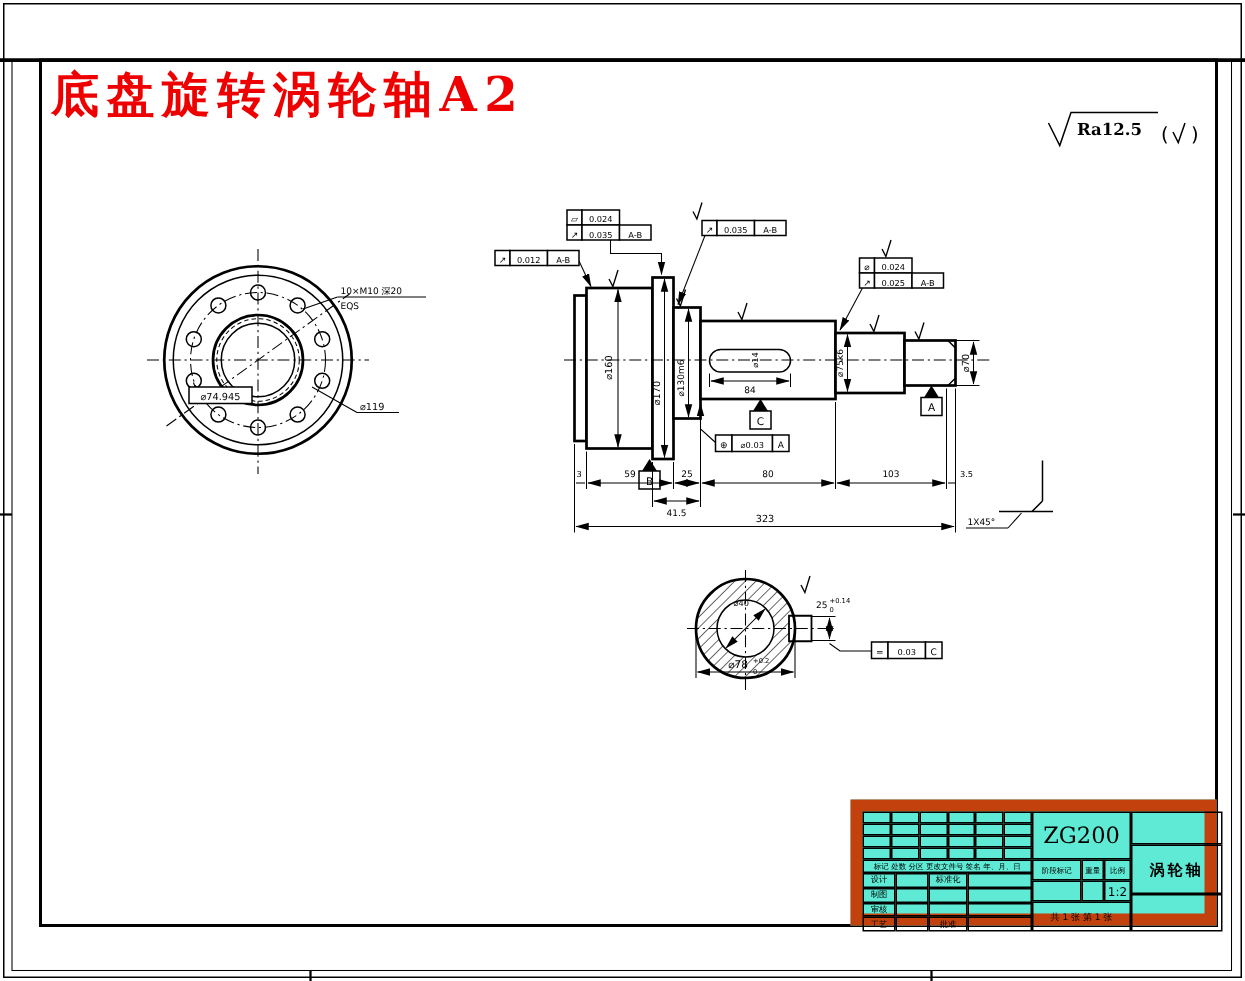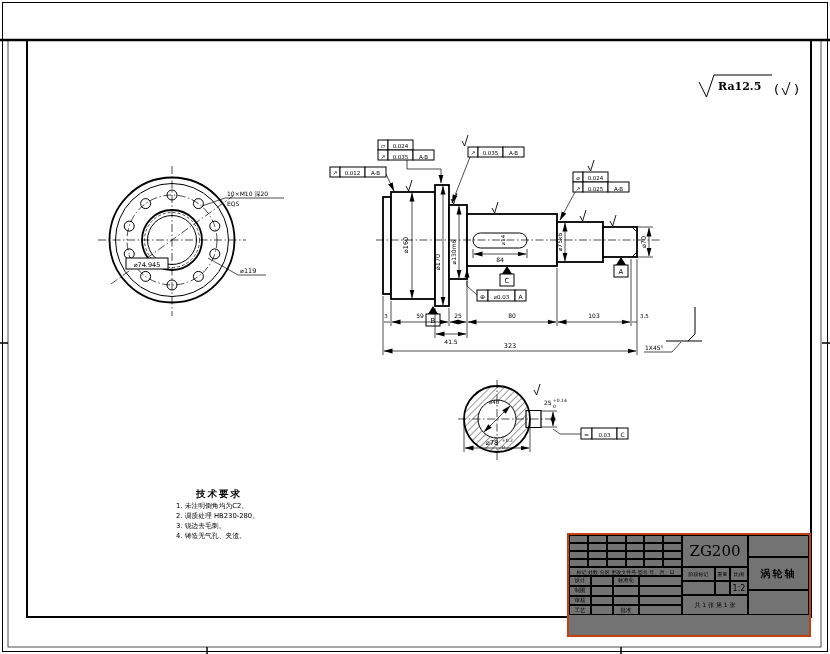--- a/index.html
+++ b/index.html
@@ -20,22 +20,22 @@
   .d55{font-size:5.5px}
   .d45{font-size:4.5px}
   .d7{font-size:7px}
   .ra{font-size:11px;font-weight:bold;font-family:"DejaVu Serif",serif}
   .rp{font-size:13px}
   .main-title{position:absolute;left:34px;top:42px;color:#ee0000;font-weight:bold;
       font-size:32px;letter-spacing:5px;font-family:"DejaVu Serif",serif;white-space:nowrap;}
   .techreq{position:absolute;left:176px;top:488px;width:150px;color:#000;}
   .techreq .hd{font-size:9.5px;font-weight:bold;margin-left:20px;letter-spacing:2px;}
   .techreq .it{font-size:6.8px;line-height:10px;white-space:nowrap;}
-  .tb{position:absolute;left:567px;top:533px;width:244px;height:104px;border:2px solid #c2410c;
-      box-sizing:border-box;background:#737373;}
+  .tb{position:absolute;left:567px;top:533px;width:244px;height:84px;border:8px solid #c2410c;
+      box-sizing:border-box;background:#5eead4;}
   .tb .abs{position:absolute;box-sizing:border-box;}
   .c{border:1px solid #000;box-sizing:border-box;display:flex;align-items:center;
      justify-content:center;overflow:hidden;white-space:nowrap;}
   .tb-grid{display:grid;grid-template-columns:repeat(6,1fr);grid-template-rows:repeat(4,1fr);}
   .tb-rows{display:grid;grid-template-columns:22px 22px 26px 43px;grid-template-rows:repeat(4,1fr);}
   .f5{font-size:5px}.f55{font-size:5.5px}.f6{font-size:6px}
   .f8{font-size:8px}.f10{font-size:10px;font-weight:bold;letter-spacing:2px}
   .f15{font-size:15px;font-family:"DejaVu Serif",serif}
 </style>
 </head>
@@ -300,28 +300,22 @@
         <rect x="581" y="428" width="11" height="11" class="fr"></rect>
         <rect x="592" y="428" width="25" height="11" class="fr"></rect>
         <rect x="617" y="428" width="11" height="11" class="fr"></rect>
         <text x="586.5" y="436.5" class="d6" text-anchor="middle">=</text>
         <text x="604.5" y="436.5" class="d55" text-anchor="middle">0.03</text>
         <text x="622.5" y="436.5" class="d6" text-anchor="middle">C</text>
       </g>
     </g>
   </svg>
 
-
-  <div class="techreq">
-    <div class="hd">技术要求</div>
-    <div class="it">1. 未注明倒角均为C2。</div>
-    <div class="it">2. 调质处理 HB230-280。</div>
-    <div class="it">3. 锐边去毛刺。</div>
-    <div class="it">4. 铸造无气孔、夹渣。</div>
-  </div>
+  <div class="main-title">底盘旋转涡轮轴A2</div>
+
 
   <div class="tb">
     <div class="abs tb-grid" style="left:0;top:0;width:113px;height:32px;">
       <div class="c"></div>
         <div class="c"></div>
         <div class="c"></div>
         <div class="c"></div>
         <div class="c"></div>
         <div class="c"></div>
       <div class="c"></div>

